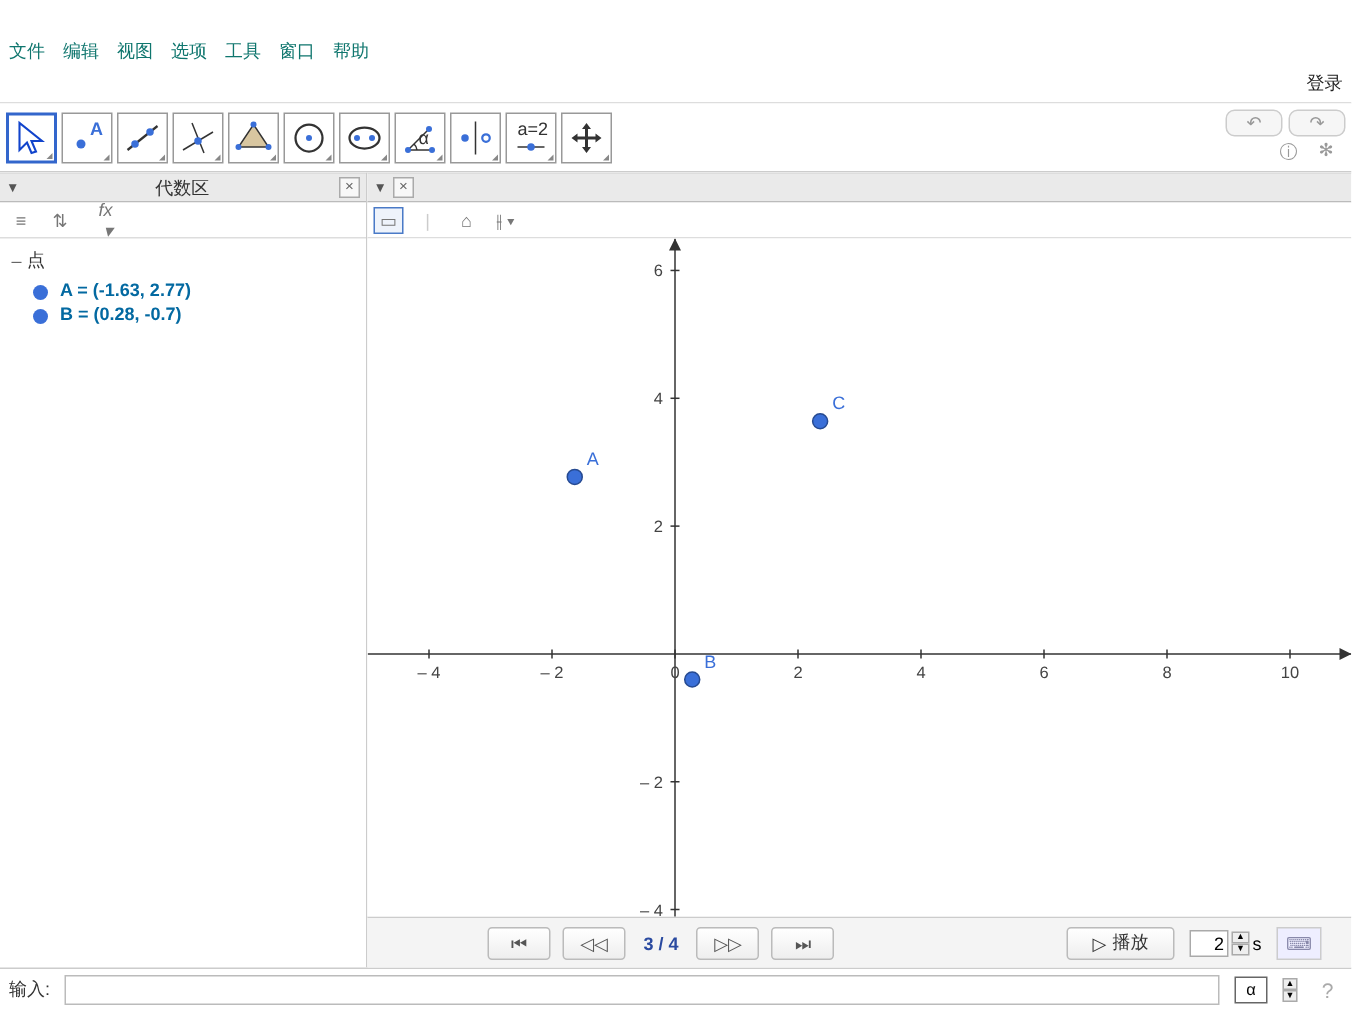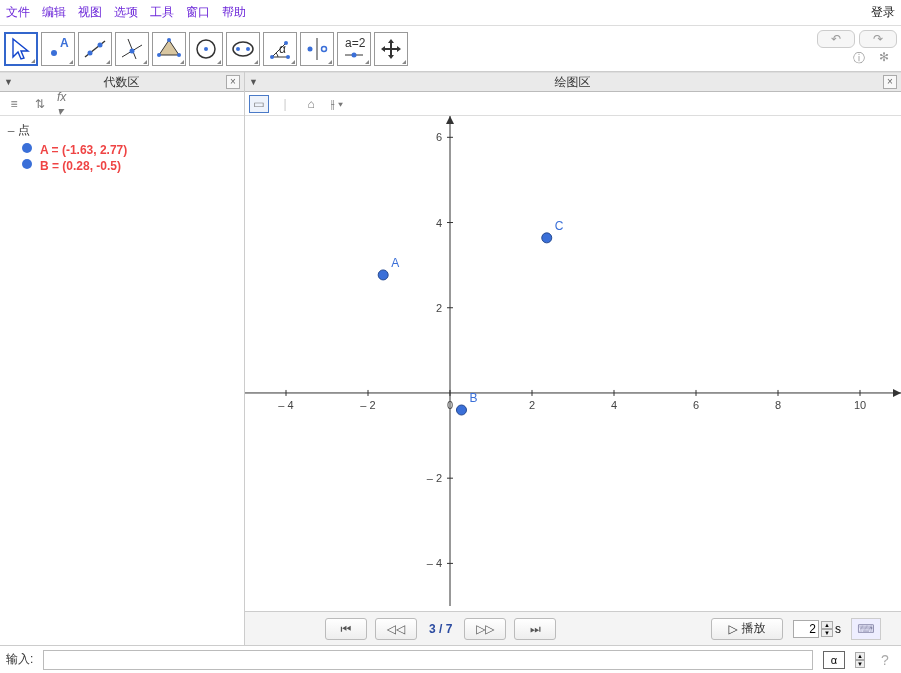--- a/index.html
+++ b/index.html
@@ -1,44 +1,44 @@
 <!DOCTYPE html>
 <html><head>
 <meta charset="utf-8">
 <style>
 * { box-sizing: border-box; margin: 0; padding: 0; font-family: Arial, sans-serif; font-size: 12px; }
 body { width: 901px; height: 673px; background: #fff; overflow: hidden; display: flex; flex-direction: column; }
 .menubar { display: flex; align-items: center; padding: 4px 6px; background: #fff; border-bottom: 1px solid #ddd; }
-.menubar .menu-item { margin-right: 12px; cursor: default; color: #6d28d9; }
-.menubar .login { margin-left: auto; color: #222; }
+.menubar .menu-item { margin-right: 12px; cursor: default; color: #0f766e; }
+.menubar .login { margin-left: auto; color: #222; margin-top: 43px; }
 .toolbar-row { display: flex; align-items: center; padding: 4px; background: #fff; border-bottom: 1px solid #ccc; }
 .tool-btn { width: 34px; height: 34px; border: 1px solid #999; margin-right: 3px; background: #fff; display: flex; align-items: center; justify-content: center; cursor: pointer; position: relative; }
 .tool-btn.selected { border: 2px solid #3366cc; }
 .tool-btn svg { width: 28px; height: 28px; }
 .tool-btn::after { content: ""; position: absolute; bottom: 1px; right: 1px; border-left: 4px solid transparent; border-bottom: 4px solid #888; }
 .right-toolbar-controls { margin-left: auto; display: flex; flex-direction: column; align-items: flex-end; gap: 2px; }
 .undo-redo { display: flex; gap: 4px; }
 .small-btn { width: 38px; height: 18px; border: 1px solid #ccc; background: #f6f6f6; display: flex; align-items: center; justify-content: center; color: #999; border-radius: 6px; cursor: pointer; }
 .small-icons { display: flex; gap: 14px; padding-right: 8px; color: #999; }
 .small-icons span { cursor: pointer; }
 .main-area { flex: 1; display: flex; overflow: hidden; }
 .panel { display: flex; flex-direction: column; background: #fff; }
 .algebra-panel { width: 245px; border-right: 1px solid #ccc; }
 .graph-panel { flex: 1; position: relative; }
 .panel-header { display: flex; align-items: center; background: #eaeaea; border-bottom: 1px solid #bbb; border-top: 1px solid #ddd; padding: 2px 4px; height: 20px; }
 .panel-header .tri { margin-right: 4px; color: #555; font-size: 9px; }
 .panel-header .title { flex: 1; color: #333; text-align: center; }
 .panel-header .close { width: 14px; height: 14px; border: 1px solid #aaa; background: #f8f8f8; display: flex; align-items: center; justify-content: center; color: #666; font-size: 10px; cursor: pointer; line-height: 1; }
 .panel-toolbar { display: flex; align-items: center; padding: 2px 4px; border-bottom: 1px solid #ddd; height: 24px; gap: 6px; background: #fff; }
 .panel-toolbar .pt-btn { width: 20px; height: 18px; display: flex; align-items: center; justify-content: center; color: #777; border: 1px solid transparent; cursor: pointer; }
-.panel-toolbar .fx { font-style: italic; color: #777; }
+.panel-toolbar .fx { font-style: italic; color: #777; text-align: right; }
 .algebra-tree { padding: 6px 6px; }
 .tree-node { display: flex; align-items: center; margin-bottom: 4px; color: #333; }
 .tree-node .minus { width: 10px; text-align: center; color: #666; margin-right: 2px; }
-.tree-leaf { display: flex; align-items: flex-start; margin: 2px 0 2px 16px; color: #ef4444; font-weight: bold; }
+.tree-leaf { display: flex; align-items: flex-end; margin: 2px 0 2px 16px; color: #0369a1; font-weight: bold; }
 .bullet { width: 10px; height: 10px; border-radius: 50%; background: #3a6fd8; margin-right: 8px; flex-shrink: 0; }
 .graph-toolbar .pt-btn.boxed { border: 1px solid #4a7ac7; background: #eef3fb; }
 .graph-canvas-wrap { flex: 1; position: relative; overflow: hidden; background: #fff; }
 svg.graph { position: absolute; top:0; left:0; }
 .axis-line { stroke: #333; stroke-width: 1; }
 .tick { stroke: #333; stroke-width: 1; }
 .tick-label { fill: #444; font-size: 11px; }
 .pt { fill: #3a6fd8; stroke: #264a91; stroke-width: 1; }
 .pt-label { fill: #3a6fd8; font-size: 12px; }
 .playback-bar { height: 34px; border-top: 1px solid #ccc; background: #f4f4f4; display: flex; align-items: center; padding: 0 20px; gap: 10px; }
@@ -180,29 +180,28 @@
       <div class="tree-node">
         <span class="minus">–</span>
         <span>点</span>
       </div>
       <div class="tree-leaf">
         <span class="bullet"></span>
         <span>A = (-1.63, 2.77)</span>
       </div>
       <div class="tree-leaf">
         <span class="bullet"></span>
-        <span>B = (0.28, -0.5)</span>
+        <span>B = (0.28, -0.7)</span>
       </div>
     </div>
   </div>
 
   <div class="panel graph-panel">
     <div class="panel-header">
       <span class="tri">▼</span>
-      <span class="title">绘图区</span>
       <span class="close">×</span>
     </div>
     <div class="panel-toolbar graph-toolbar">
       <div class="pt-btn boxed">▭</div>
       <div class="pt-btn" style="color:#ccc;">|</div>
       <div class="pt-btn">⌂</div>
       <div class="pt-btn">⫲ ▾</div>
     </div>
     <div class="graph-canvas-wrap">
       <svg class="graph" id="graph-svg" width="656" height="490">
@@ -243,21 +242,21 @@
           <circle cx="301.76" cy="121.86086956521734" r="5" class="pt"></circle>
           <text x="309.76" y="113.86086956521734" class="pt-label">C</text>
         </svg>
     </div>
 
     <div class="playback-bar">
       <div class="pb-spacer"></div>
       <div class="pb-group">
         <div class="pb-btn">⏮</div>
         <div class="pb-btn">◁◁</div>
-        <span class="pb-counter">3 / 7</span>
+        <span class="pb-counter">3 / 4</span>
         <div class="pb-btn">▷▷</div>
         <div class="pb-btn">⏭</div>
       </div>
       <div style="flex:1"></div>
       <div class="pb-play">
         <span>▷</span>
         <span>播放</span>
       </div>
       <div class="pb-speed">
         <input value="2" style="">

